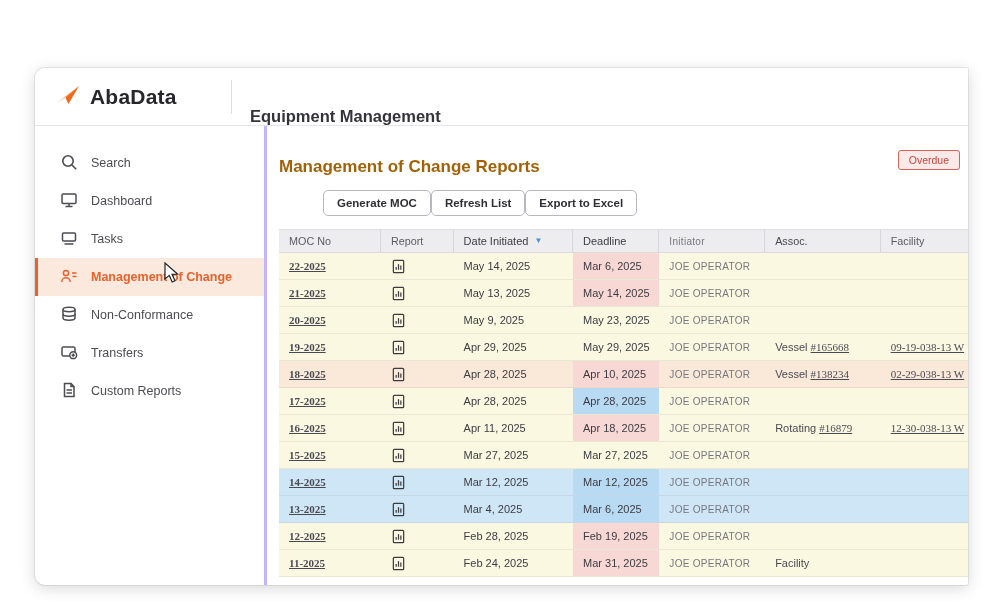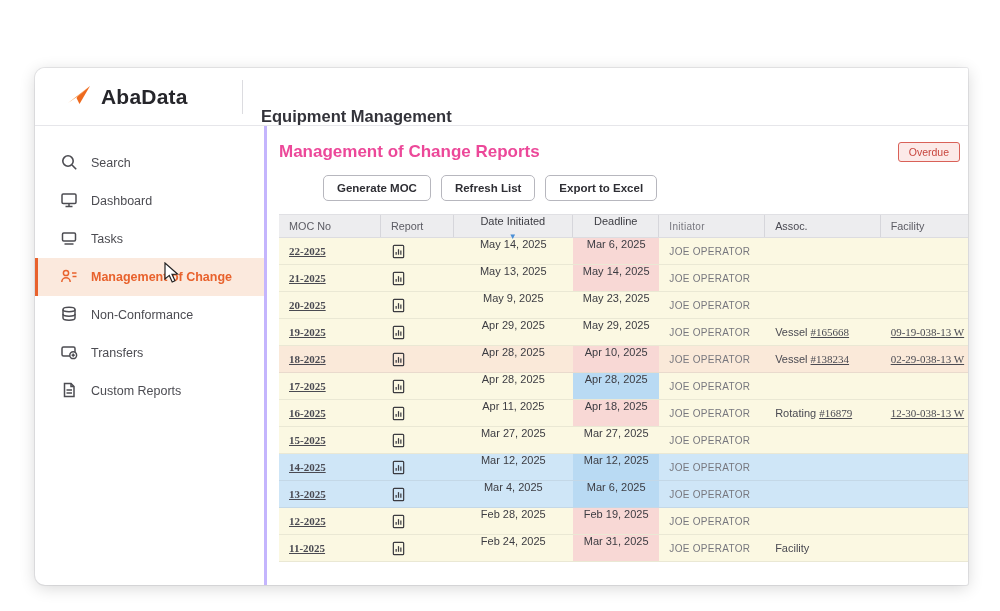--- a/index.html
+++ b/index.html
@@ -6,62 +6,62 @@
   html,body { width:1000px; height:611px; background:#ffffff; font-family:"Liberation Sans", sans-serif; overflow:hidden; }
 
   .window {
     position:absolute; left:35px; top:68px; width:933px; height:517px;
     background:#fff; border-radius:10px 2px 2px 10px;
     box-shadow:0 3px 16px rgba(0,0,0,.16), 0 0 0 1px #ececee;
     overflow:hidden; display:flex; flex-direction:column;
   }
 
   
-  .topbar { height:58px; flex:0 0 auto; display:flex; align-items:center; border-bottom:1px solid #e6e6ea; background:#fff; padding-left:31px; }
+  .topbar { height:58px; flex:0 0 auto; display:flex; align-items:center; border-bottom:1px solid #e6e6ea; background:#fff; padding-left:20px; }
   .logo { display:flex; align-items:center; gap:9px; width:176px; }
   .logo-text { font-size:21px; font-weight:700; color:#26262b; letter-spacing:.2px; }
   .topbar-divider { width:1px; height:34px; background:#dcdce0; margin-right:18px; }
   .page-title { font-size:16.5px; font-weight:700; color:#33333a;margin-top:40px; }
 
   .body-row { flex:1; display:flex; min-height:0; }
 
   
   .sidebar { width:232px; flex:0 0 auto; border-right:3px solid #c4b5fd; padding-top:18px; }
   .side-item { height:38px; display:flex; align-items:center; gap:13px; padding-left:22px; font-size:12.5px; color:#4c4c52; cursor:pointer; border-left:3px solid transparent; }
   .side-item svg { flex:0 0 auto; }
   .side-item.active { background:#fbe9dd; border-left-color:#e8622d; color:#e8622d; font-weight:700; }
 
   
   .main { flex:1; min-width:0; overflow:hidden; padding:16px 0 0 12px; position:relative; }
   .title-row { display:flex; align-items:center; justify-content:space-between; padding-right:8px; }
-  .report-title { font-size:17px; font-weight:700; color:#ec4899; }
+  .report-title { font-size:17px; font-weight:700; color:#a16207;margin-top:15px; }
   .overdue-badge { font-size:10.5px; color:#c8463e; background:#fceae8; border:1px solid #d96158; border-radius:3px; padding:3px 10px; cursor:pointer; white-space:nowrap; }
 
-  .toolbar { display:flex; gap:10px; margin-top:13px;padding-left:44px; }
+  .toolbar { display:flex; gap:0; margin-top:13px;padding-left:44px; }
   .btn { background:#fff; border:1px solid #b7b7be; border-radius:5px; padding:6px 13px; font-size:11.5px; font-weight:700; color:#2e2e34; cursor:pointer; font-family:inherit; }
 
   
   .table { margin-top:13px; width:766px; font-size:11px; }
   .thead { display:flex; background:#ededef; border-top:1px solid #e0e0e4; border-bottom:1px solid #dcdce0; height:24px; color:#5b5b63; }
   .th { padding:0 10px; display:flex; align-items:center; gap:6px; height:100%; border-right:1px solid #d6d6db; font-size:10.8px; }
   .sort-arrow { color:#4a8fd6; font-size:8px; line-height:1; }
 
   .tr { display:flex; height:27px; border-bottom:1px solid rgba(120,120,120,.13); }
   .td { padding:0 10px; display:flex; align-items:center; white-space:nowrap; overflow:hidden; }
 
   .c-moc{width:104px;} .c-report{width:74px;} .c-date{width:122px;} .c-deadline{width:88px;}
   .c-init{width:108px;} .c-assoc{width:118px;} .c-fac{width:168px;}
 
   .bg-yellow { background:#fbf8e2; }
   .bg-blue   { background:#cfe6f7; }
   .bg-peach  { background:#fae9d9; }
   .dl-pink   { background:#f8d8d5; }
   .dl-blue   { background:#b9daf3; }
 
-  .c-date, .c-deadline { color:#3c3c42; font-size:11px;flex-direction:column; }
+  .c-date, .c-deadline { color:#3c3c42; font-size:11px; }
   .c-init { color:#77777e; font-size:10px; letter-spacing:.3px; }
   .c-assoc { color:#4a4a52; gap:3px; }
   .moc-link, .assoc-link, .fac-link { color:#4a4a52; text-decoration:underline; cursor:pointer;font-family:Liberation Serif, serif; }
   .moc-link { font-weight:700; }
   .report-icon { display:flex; align-items:center; cursor:pointer; }
 
   .cursor { position:absolute; left:163px; top:262px; z-index:20; pointer-events:none; }
 </style>
 </head>
 <body>

